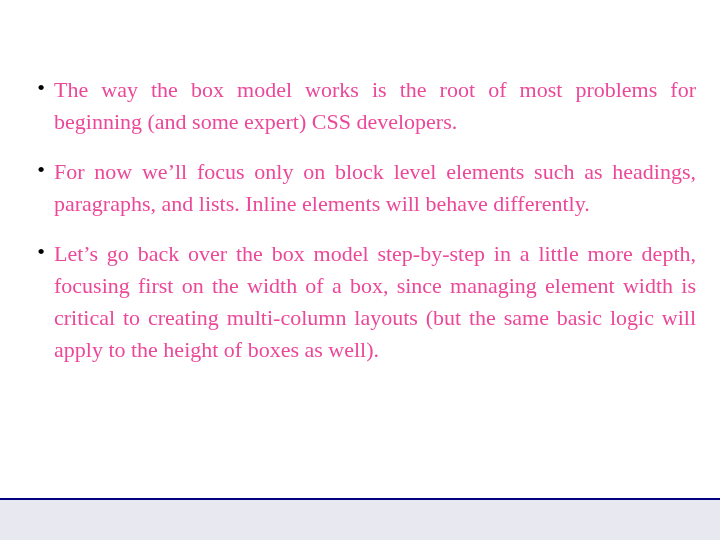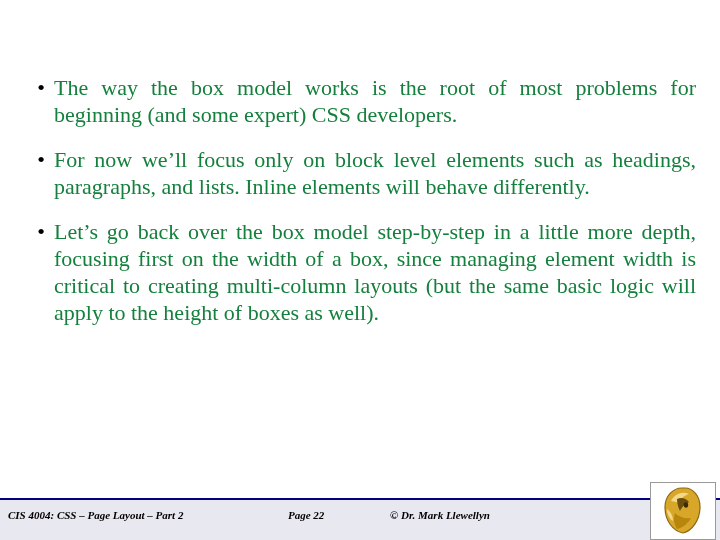--- a/index.html
+++ b/index.html
@@ -46,22 +46,22 @@
     flex: 0 0 auto;
     width: 26px;
     font-size: 22px;
     line-height: 28px;
     color: #000000;
     text-align: center;
   }
   .bullet-text {
     flex: 1 1 auto;
     font-size: 22px;
-    line-height: 27px;
-    color: #15803d;
+    line-height: 32px;
+    color: #ec4899;
     text-align: justify;
     text-justify: inter-word;
     hyphens: none;
   }
   
   .footer-band {
     position: absolute;
     left: 0;
     bottom: 0;
     width: 720px;
@@ -139,33 +139,14 @@
     </div>
 
     <div class="bullet-row">
       <span class="bullet-mark">•</span>
       <span class="bullet-text">Let’s go back over the box model step-by-step in a little more depth, focusing first on the width of a box, since managing element width is critical to creating multi-column layouts (but the same basic logic will apply to the height of boxes as well).</span>
     </div>
 
   </div>
 
   <div class="footer-band"></div>
-  <div class="footer-inner">
-    <span class="footer-left">CIS 4004: CSS – Page Layout – Part 2</span>
-    <span class="footer-center">Page 22</span>
-    <span class="footer-right">© Dr. Mark Llewellyn</span>
-
-    <div class="logo-box">
-      <svg class="logo-svg" width="62" height="54" viewBox="0 0 62 54">
-        <rect x="0" y="0" width="62" height="54" fill="#ffffff"></rect>
-        <g transform="translate(4,2)">
-          <path d="M30 3 C38 3 45 11 45 22 C45 35 37 46 28 48 C18 46 10 36 10 22 C10 11 18 3 27 3 Z" fill="#d8a72a" stroke="#8a6a10" stroke-width="1.2"></path>
-          <path d="M16 16 C20 8 28 6 34 9 C30 10 26 13 24 18 C21 17 18 16 16 16 Z" fill="#f2d98a"></path>
-          <path d="M22 14 C26 12 31 13 34 17 C31 19 27 21 25 26 C23 22 22 18 22 14 Z" fill="#6b4e0c"></path>
-          <ellipse cx="31" cy="20" rx="2.2" ry="2.8" fill="#3a2a06"></ellipse>
-          <path d="M20 28 C24 32 30 34 36 33 C33 39 27 43 22 44 C19 39 18 33 20 28 Z" fill="#b8860b"></path>
-          <path d="M12 24 C16 27 18 31 18 36 C15 34 12 30 12 24 Z" fill="#f2d98a"></path>
-        </g>
-      </svg>
-    </div>
-  </div>
 
 </div>
 
 </body></html>

